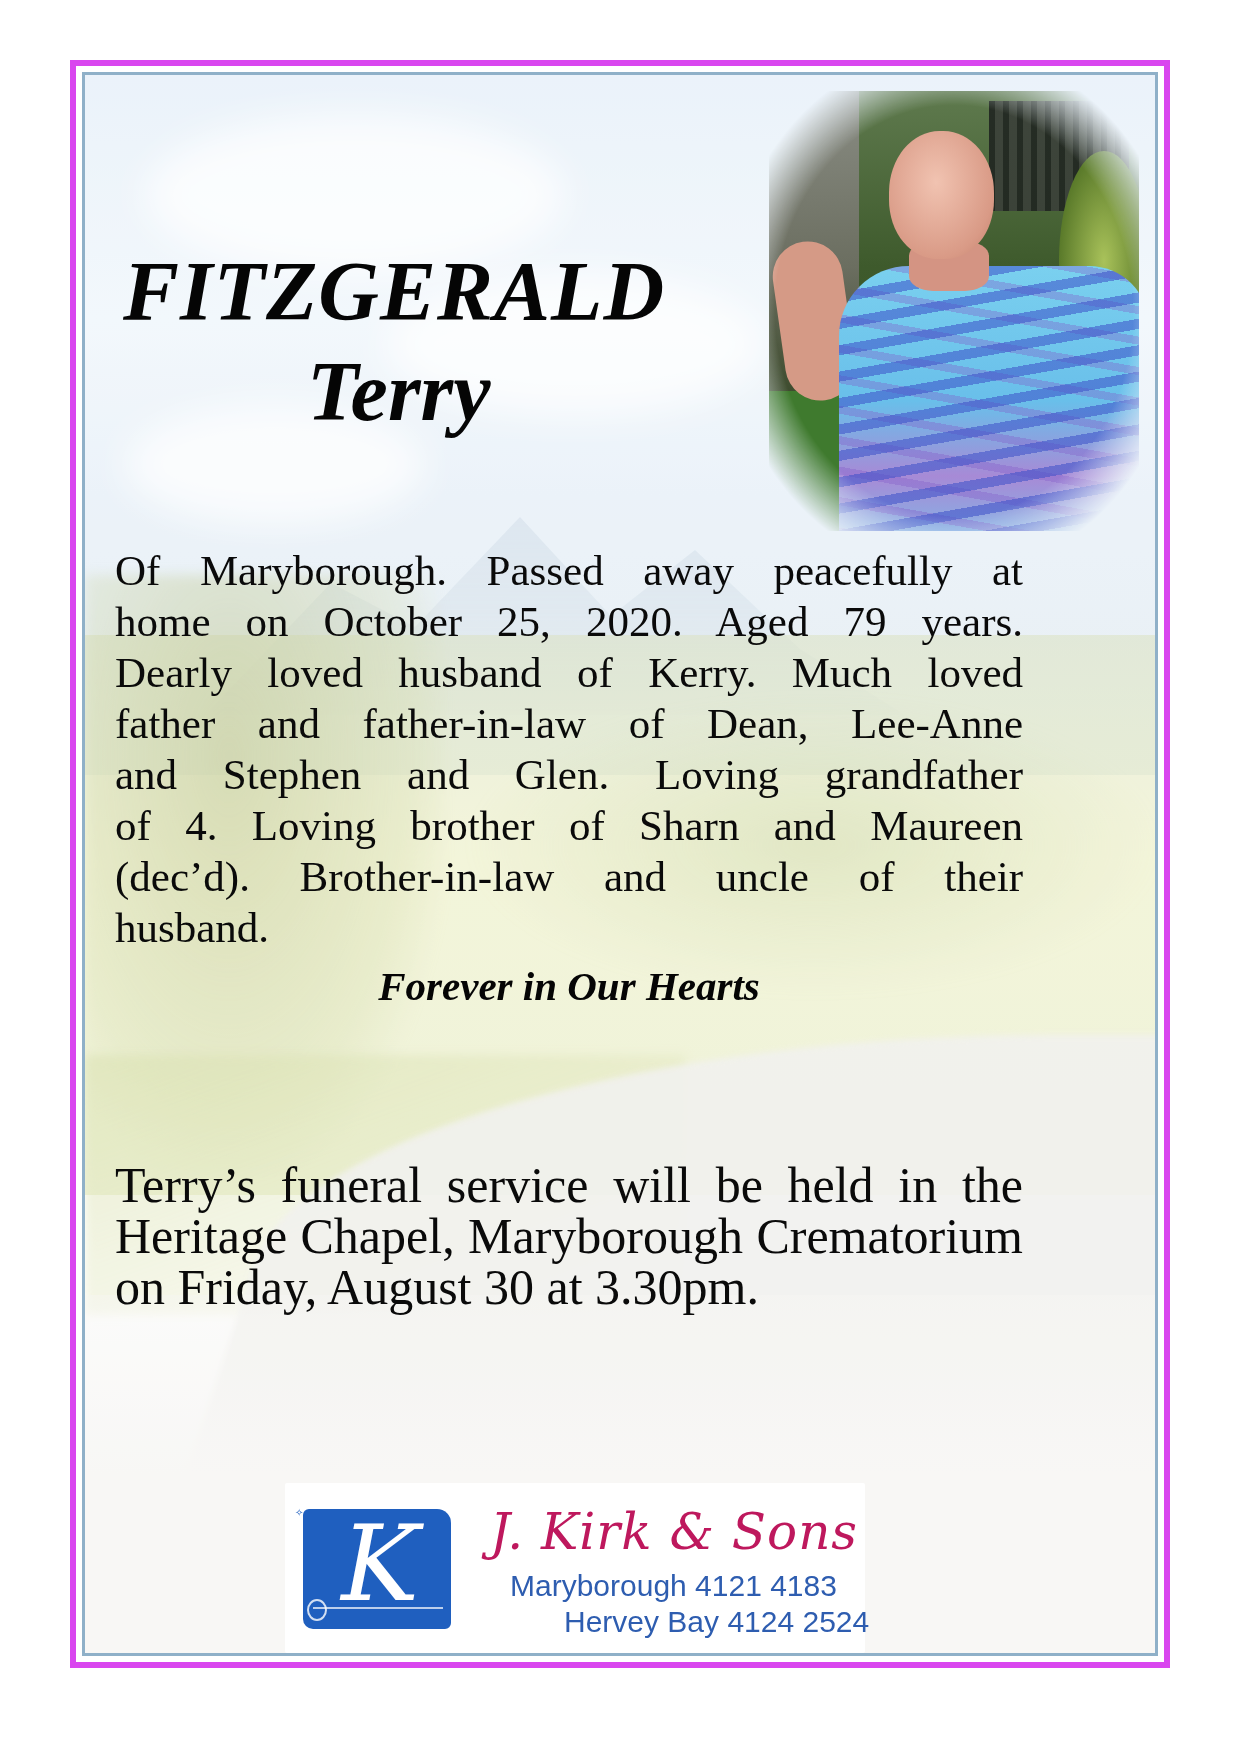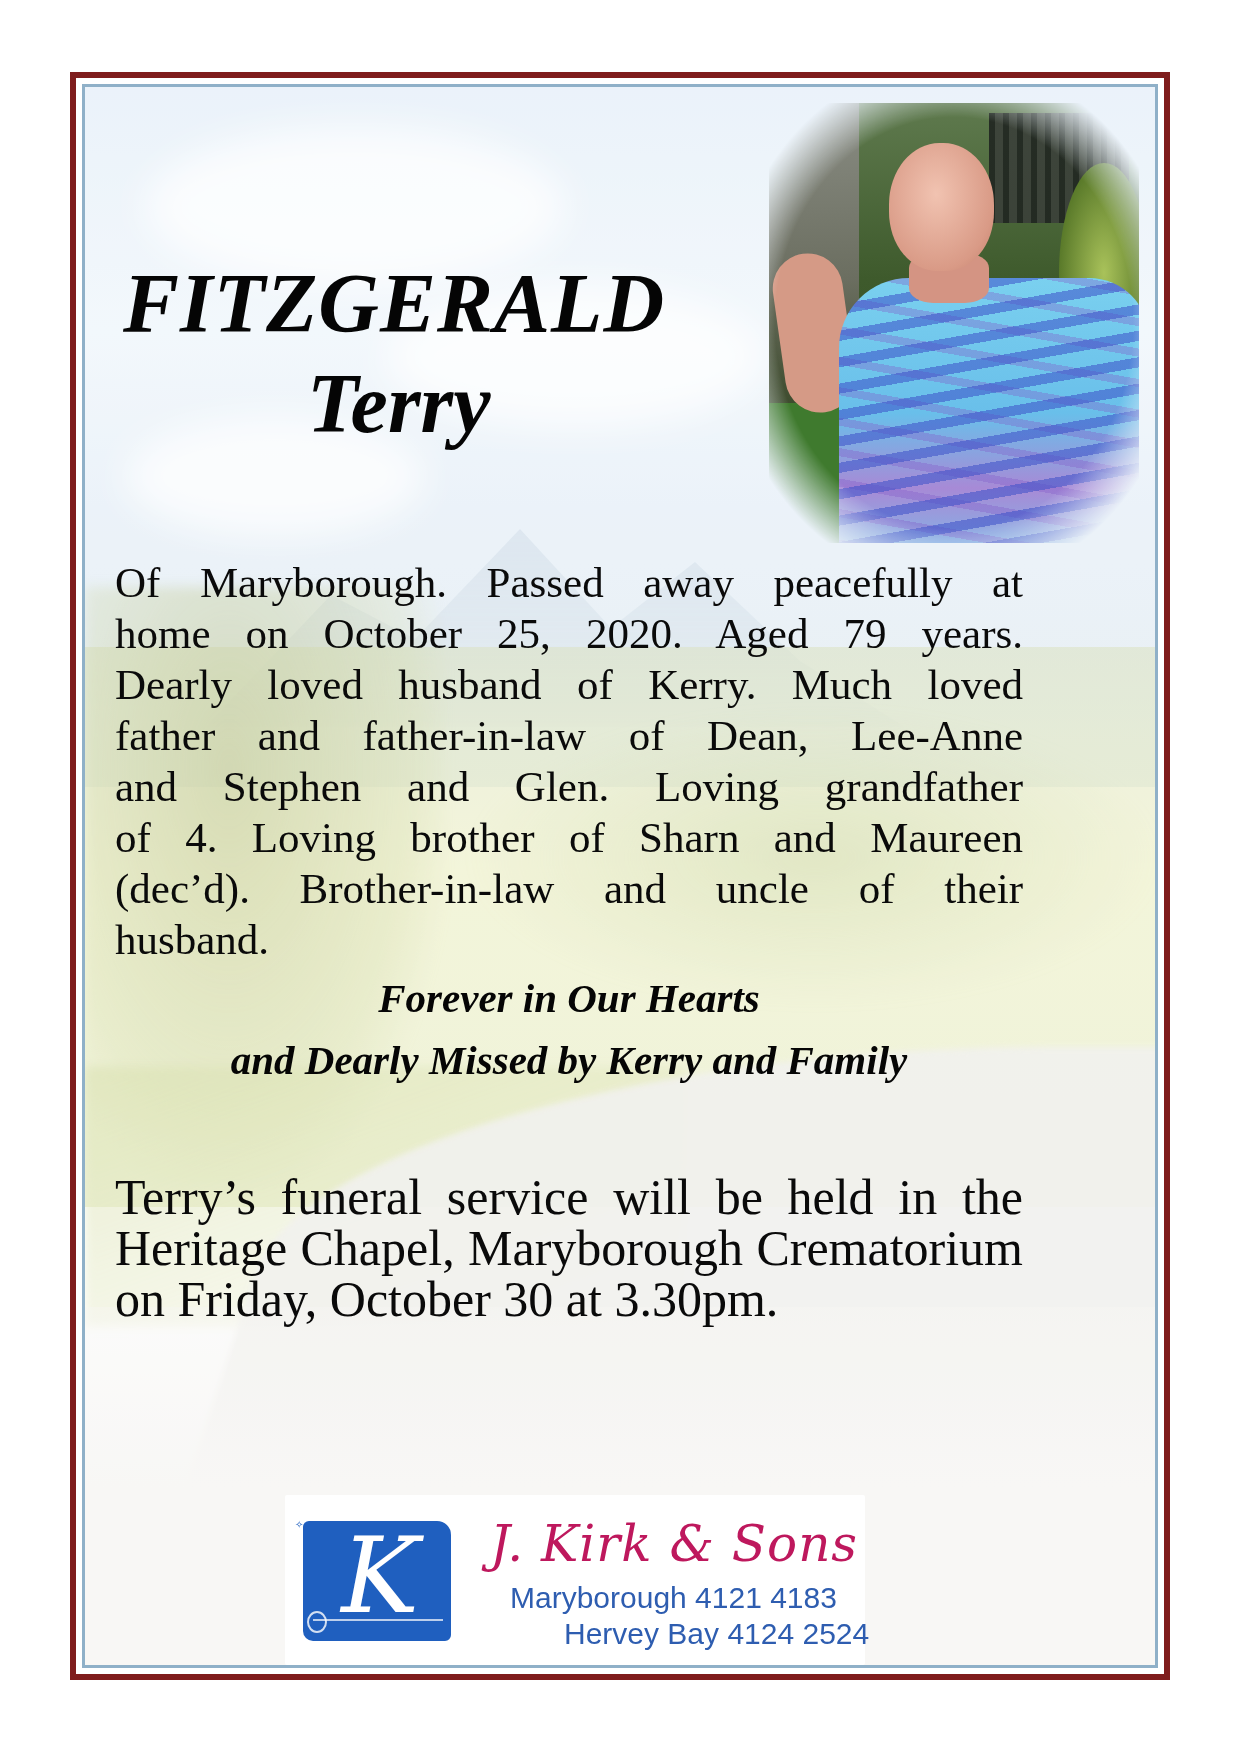--- a/index.html
+++ b/index.html
@@ -1,22 +1,22 @@
 <!DOCTYPE html>
 <html><head>
 <meta charset="utf-8">
 <style>
   html, body { margin: 0; padding: 0; }
   body {
     width: 1240px; height: 1754px; background: #ffffff; position: relative; overflow: hidden;
     font-family: "Liberation Serif", "DejaVu Serif", serif;
   }
   .frame-outer {
-    position: absolute; left: 70px; top: 72px; width: 1100px; height: 1608px;
-    border: 6px solid #7f1d1d; box-sizing: border-box; background: #fff;
+    position: absolute; left: 70px; top: 60px; width: 1100px; height: 1608px;
+    border: 6px solid #d946ef; box-sizing: border-box; background: #fff;
   }
   .frame-inner {
     position: absolute; left: 6px; top: 6px; right: 6px; bottom: 6px;
     border: 3px solid #8fb0c8; box-sizing: border-box; overflow: hidden;
   }
   
   .scene { position: absolute; inset: 0; overflow: hidden; }
   .sky {
     position: absolute; left: 0; top: 0; width: 100%; height: 700px;
     background: linear-gradient(180deg, #e3eef8 0%, #eef5fb 35%, #e4eef7 60%, #dfe9ee 100%);
@@ -179,27 +179,26 @@
       <span class="jl">Dearly loved husband of Kerry. Much loved</span>
       <span class="jl">father and father-in-law of Dean, Lee-Anne</span>
       <span class="jl">and Stephen and Glen. Loving grandfather</span>
       <span class="jl">of 4. Loving brother of  Sharn and Maureen</span>
       <span class="jl">(dec’d). Brother-in-law and uncle of their</span>
       <span>husband.</span>
     </div>
 
     <div class="tribute">
       <span>Forever in Our Hearts</span>
-      <span>and Dearly Missed by Kerry and Family</span>
     </div>
 
     <div class="service">
       <span class="jl">Terry’s funeral service will be held in the</span>
       <span class="jl">Heritage Chapel, Maryborough Crematorium</span>
-      <span>on Friday, October 30 at 3.30pm.</span>
+      <span>on Friday, August 30 at 3.30pm.</span>
     </div>
 
     <div class="logo-panel">
       <div class="logo-mark">
         <div class="tiny-icon">✧</div>
         <div class="k">K</div>
         <div class="scroll-line"></div>
         <div class="scroll-curl"></div>
       </div>
       <div class="brand-name">J. Kirk &amp; Sons</div>

